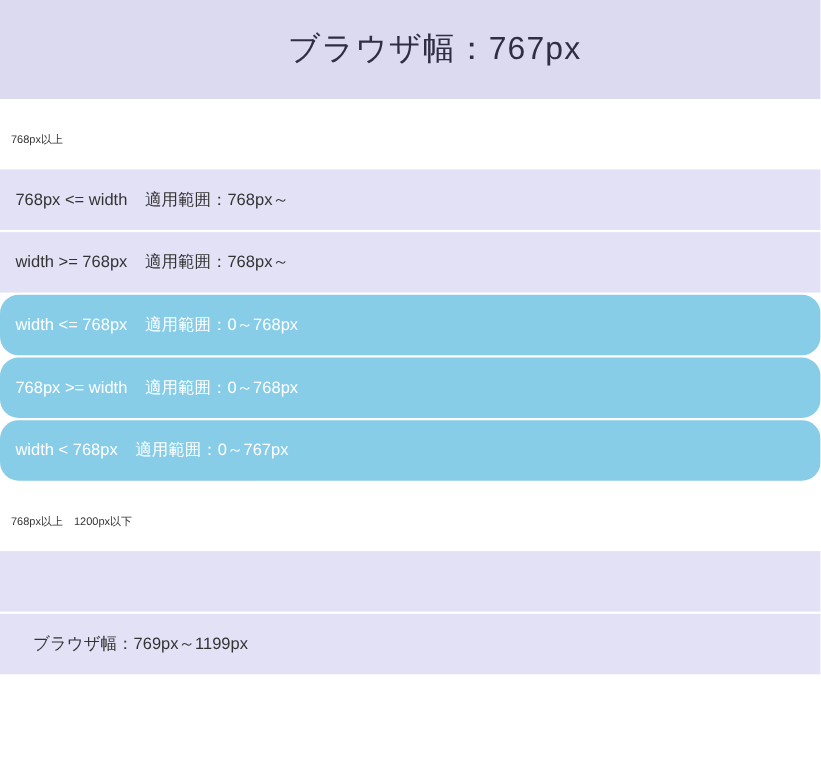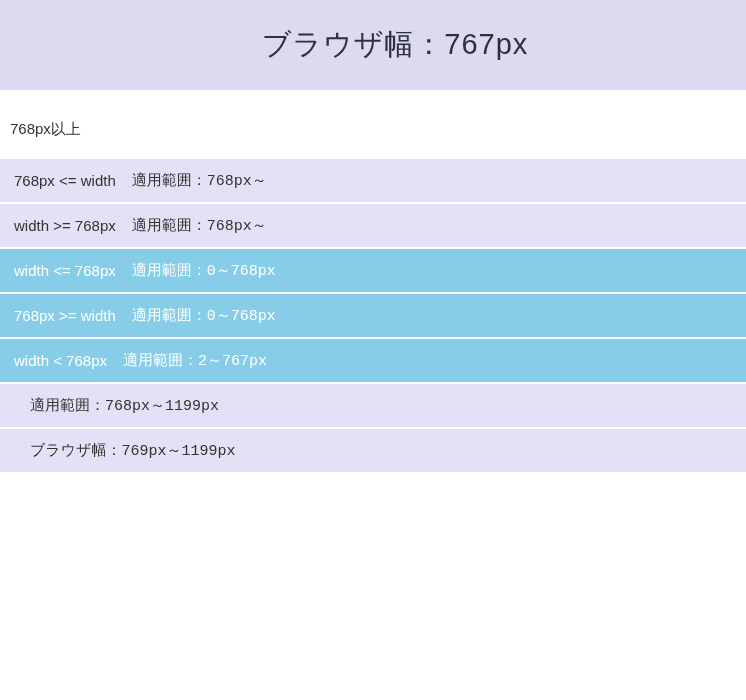--- a/index.html
+++ b/index.html
@@ -25,39 +25,40 @@
     display:flex;align-items:center;justify-content:center;
   }
   .header h1{
     font-size:29px;
     font-weight:400;
     color:var(--title-text);
     letter-spacing:1px;
     margin-left:44px;
   }
   .section-heading{
-    font-size:15px;
+    font-size:10px;
     font-weight:400;
     color:var(--text);
     margin:30px 0 20px 0;
     padding-left:10px;
   }
   .row{
-    height:43px;
+    height:55px;
     margin-bottom:2px;
     background:var(--row-bg);
     display:flex;align-items:center;
     padding-left:14px;
     font-size:15px;
     color:var(--text);
   }
-  .row .range{margin-left:16px;font-family:Liberation Mono, monospace;}
+  .row .range{margin-left:16px;}
   .section.active .row{
     background:var(--active-bg);
     color:var(--active-text);
+    border-radius:17px;
   }
 </style>
 </head>
 <body>
 
 <header class="header">
   <h1>ブラウザ幅：767px</h1>
 </header>
 
 <main>
@@ -78,26 +79,26 @@
     <div class="row">
       <span class="cond">width &lt;= 768px</span>
       <span class="range">適用範囲：0～768px</span>
     </div>
     <div class="row">
       <span class="cond">768px &gt;= width</span>
       <span class="range">適用範囲：0～768px</span>
     </div>
     <div class="row">
       <span class="cond">width &lt; 768px</span>
-      <span class="range">適用範囲：2～767px</span>
+      <span class="range">適用範囲：0～767px</span>
     </div>
   </section>
 
   <section class="section">
+    <h2 class="section-heading">768px以上　1200px以下</h2>
     <div class="row">
-      <span class="range">適用範囲：768px～1199px</span>
     </div>
     <div class="row">
       <span class="range">ブラウザ幅：769px～1199px</span>
     </div>
   </section>
 
 </main>
 
 </body></html>

